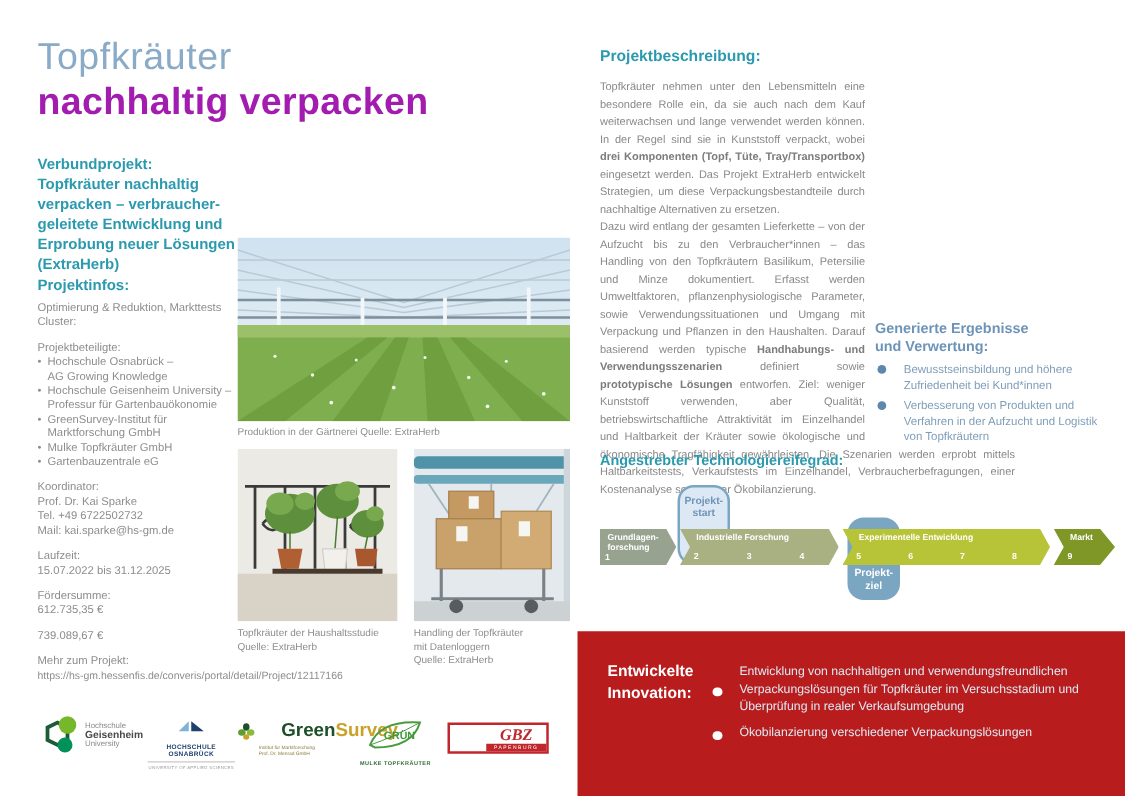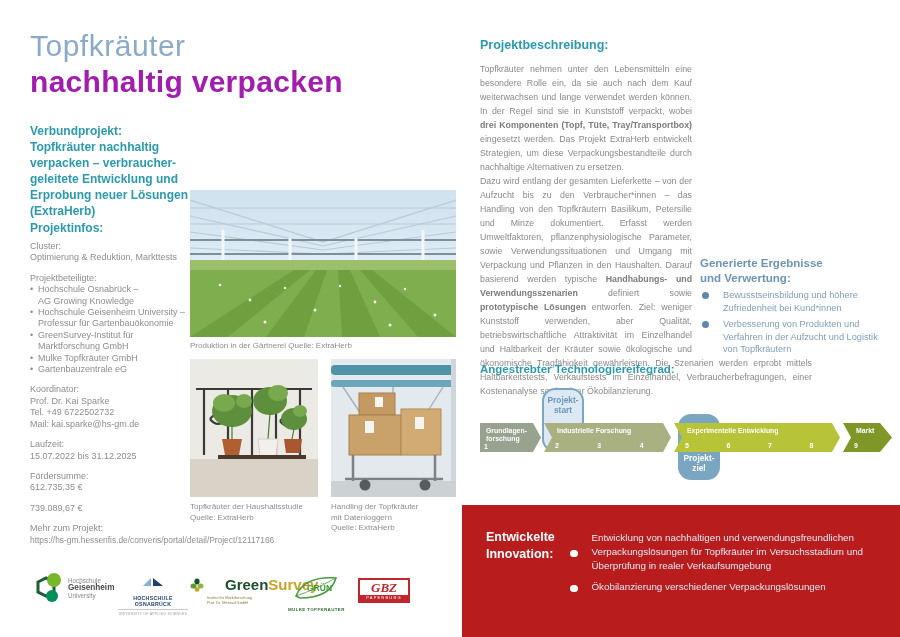--- a/index.html
+++ b/index.html
@@ -73,21 +73,21 @@
   .osn-name{font-size:5.2px;font-weight:700;color:#1f3f6e;letter-spacing:.3px;margin-top:3px;}
   .osn-sub{font-size:3.4px;color:#9a9a9a;letter-spacing:.3px;border-top:.5px solid #c9c9c9;margin-top:2px;padding-top:1.5px;}
   .lg-gs{left:160px;padding-top:6px;}
   .gs-line{display:flex;align-items:center;}
   .gs-name{font-size:15px;font-weight:700;margin-left:21px;}
   .gs-green{color:#1d4f2a;}
   .gs-gold{color:#c9a227;}
   .gs-sub{font-size:3.9px;color:#8a7a3a;line-height:5px;margin-left:17px;margin-top:1.5px;}
   .lg-mulke{left:258px;text-align:center;padding-top:2px;}
   .mulke-sub{font-size:4.4px;font-weight:700;color:#2f6b35;letter-spacing:.4px;margin-top:1px;}
-  .lg-gbz{left:328px;top:8px;width:48px;border:2px solid #c0272d;text-align:center;}
+  .lg-gbz{left:328px;top:8px;width:48px;border:2px solid #c0272d;text-align:center;padding-left:29px;}
   .gbz-name{font-size:13px;font-weight:700;font-style:italic;color:#c0272d;line-height:15px;font-family:"Liberation Serif","DejaVu Serif",serif;}
   .gbz-sub{background:#c0272d;color:#fff;font-size:4px;letter-spacing:1.2px;line-height:6px;}
 </style>
 </head>
 <body>
 
 <div class="page">
 
   <header class="abs title-block">
     <div class="title-light">Topfkräuter</div>
@@ -97,22 +97,22 @@
   <div class="abs verbund teal-h pre">Verbundprojekt:
 Topfkräuter nachhaltig
 verpacken – verbraucher-
 geleitete Entwicklung und
 Erprobung neuer Lösungen
 (ExtraHerb)</div>
   <div class="abs projektinfos teal-h">Projektinfos:</div>
 
   <div class="abs infos">
     <div class="grp">
+      <div>Optimierung &amp; Reduktion, Markttests</div>
       <div>Cluster:</div>
-      <div>Optimierung &amp; Reduktion, Markttests</div>
     </div>
     <div class="grp">
       <div>Projektbeteiligte:</div>
       <div class="bullet-item pre">Hochschule Osnabrück –
 AG Growing Knowledge</div>
       <div class="bullet-item pre">Hochschule Geisenheim University –
 Professur für Gartenbauökonomie</div>
       <div class="bullet-item pre">GreenSurvey-Institut für
 Marktforschung GmbH</div>
       <div class="bullet-item pre">Mulke Topfkräuter GmbH</div>

